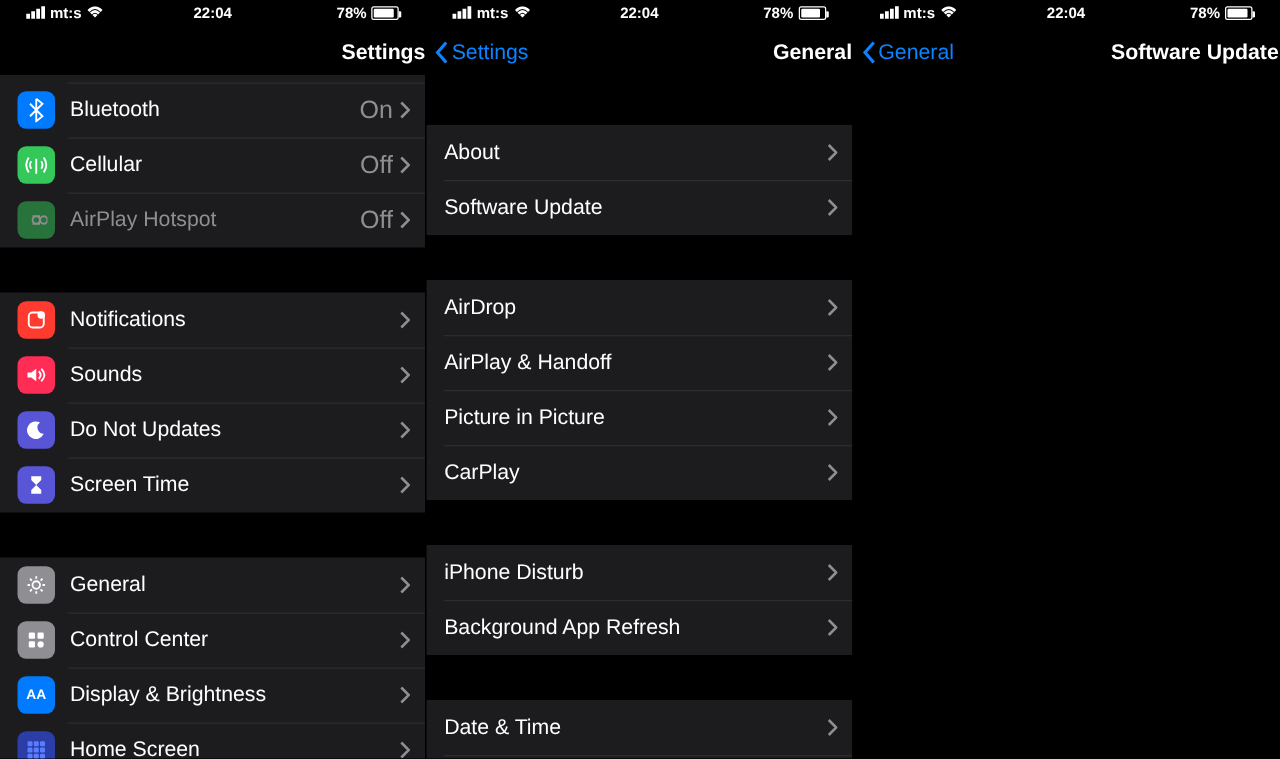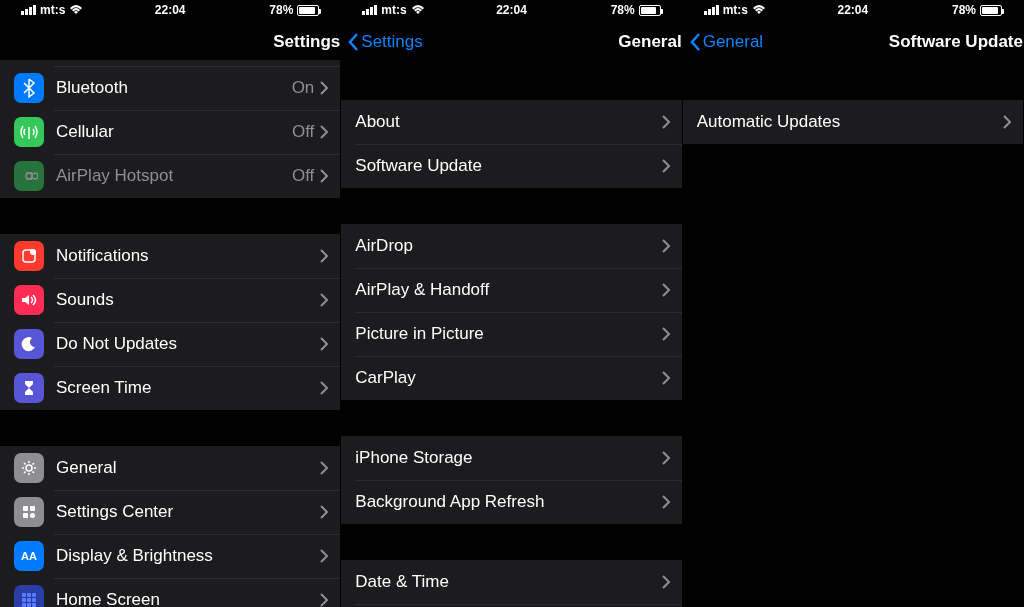--- a/index.html
+++ b/index.html
@@ -29,21 +29,21 @@
   
   .content { position:absolute; top:64px; bottom:0; left:0; right:0; overflow:hidden; }
   .pane1 .content { top:60px; } 
   .group { background:#1c1c1e; margin-bottom:36px; }
   .pane1 .group:first-child { margin-top:-38px; } 
   .row { display:flex; align-items:center; height:44px; padding:0 12px 0 14px; position:relative; cursor:pointer; }
   .row + .row::before { content:""; position:absolute; left:54px; right:0; top:0; height:1px; background:#2c2c2e; }
   .pane2 .row + .row::before, .pane3 .row + .row::before { left:14px; }
   .icon-box { width:30px; height:30px; border-radius:7px; display:flex; align-items:center; justify-content:center; margin-right:12px; flex-shrink:0; }
   .row-label { flex:1; font-size:17px; color:#fff; white-space:nowrap; overflow:hidden; text-overflow:ellipsis; }
-  .row-value { font-size:17px; color:#8e8e93; margin-right:6px; }
+  .row-value { font-size:20px; color:#8e8e93; margin-right:6px; }
   .row.disabled .row-label { color:#8e8e93; }
   svg { display:block; }
 </style>
 </head>
 <body>
 
 <div class="pane pane1">
   <div class="status">
     <div class="status-left">
       <span class="signal">
@@ -179,21 +179,21 @@
       </div>
       <div class="row">
         <div class="icon-box" style="background:#8e8e93">
           <svg width="16" height="16">
               <rect x="2" y="2" width="5" height="5" rx="1" fill="#fff"></rect>
               <rect x="9" y="2" width="5" height="5" rx="1" fill="#fff"></rect>
               <rect x="2" y="9" width="5" height="5" rx="1" fill="#fff"></rect>
               <circle cx="11.5" cy="11.5" r="2.5" fill="#fff"></circle>
             </svg>
         </div>
-        <div class="row-label">Settings Center</div>
+        <div class="row-label">Control Center</div>
         <svg width="8" height="14">
             <path d="M1 1 L7 7 L1 13" stroke="#8e8e93" stroke-width="2" fill="none"></path>
           </svg>
       </div>
       <div class="row">
         <div class="icon-box" style="background:#007aff">
           <span style="color:#fff;font-size:11px;font-weight:700">AA</span>
         </div>
         <div class="row-label">Display &amp; Brightness</div>
         <svg width="8" height="14">
@@ -294,21 +294,21 @@
         </div>
       <div class="row">
           <div class="row-label">CarPlay</div>
           <svg width="8" height="14">
             <path d="M1 1 L7 7 L1 13" stroke="#8e8e93" stroke-width="2" fill="none"></path>
           </svg>
         </div>
     </div>
     <div class="group">
       <div class="row">
-          <div class="row-label">iPhone Storage</div>
+          <div class="row-label">iPhone Disturb</div>
           <svg width="8" height="14">
             <path d="M1 1 L7 7 L1 13" stroke="#8e8e93" stroke-width="2" fill="none"></path>
           </svg>
         </div>
       <div class="row">
           <div class="row-label">Background App Refresh</div>
           <svg width="8" height="14">
             <path d="M1 1 L7 7 L1 13" stroke="#8e8e93" stroke-width="2" fill="none"></path>
           </svg>
         </div>
@@ -352,24 +352,13 @@
   </div>
   <div class="nav">
     <div class="nav-back">
       <svg width="12" height="20">
           <path d="M10 2 L3 10 L10 18" stroke="#0a84ff" stroke-width="2.5" fill="none"></path>
         </svg>
       <span>General</span>
     </div>
     <div class="nav-title">Software Update</div>
   </div>
-  <div class="content" style="top:64px">
-    <div style="height:36px"></div>
-    <div class="group">
-      <div class="row">
-          <div class="row-label">Automatic Updates</div>
-          <svg width="8" height="14">
-            <path d="M1 1 L7 7 L1 13" stroke="#8e8e93" stroke-width="2" fill="none"></path>
-          </svg>
-        </div>
-    </div>
-  </div>
 </div>
 
 </body></html>

